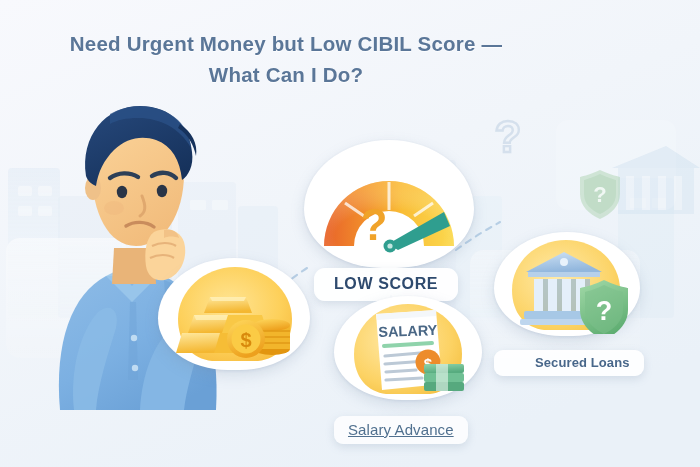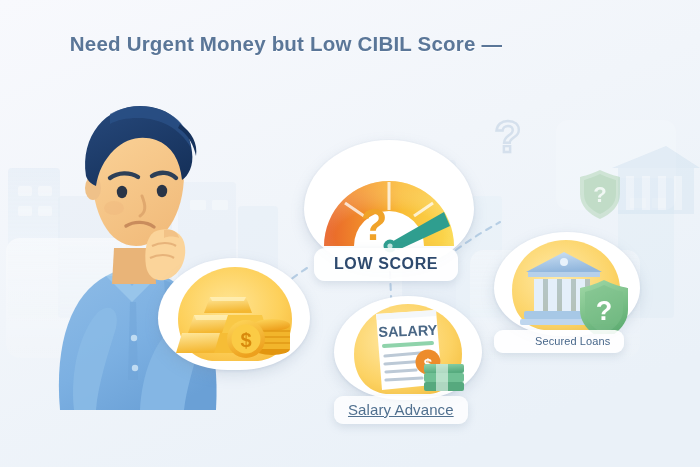--- a/index.html
+++ b/index.html
@@ -44,20 +44,21 @@
     background:rgba(255,255,255,0.93);
     border-radius:9px;
     color:#3f5a7a;
     font-size:14.5px;
     font-weight:bold;
     letter-spacing:0.1px;
     text-align:center;
     padding:5px 14px 6px;
     box-shadow:0 3px 9px rgba(120,140,170,0.22);
     white-space:nowrap;
+    margin-top:20px;
   }
   .pill.score {
     color:#2e4a6e; font-size:16px; letter-spacing:0.6px;
     padding:7px 20px 8px; border-radius:11px;
   }
   .pill.label-soft {
     background:rgba(255,255,255,0.78);
     color:#50708f; font-weight:normal; font-size:15px;
   }
 </style>
@@ -377,20 +378,21 @@
         <rect x="24" y="75" width="82" height="8" rx="2" fill="#a7c8e6"></rect>
         <rect x="20" y="83" width="90" height="6" rx="2" fill="#bed6ee"></rect>
       </g>
 
       <g transform="translate(80,44)">
         <path d="M24 0 C36 6 48 8 48 8 L48 30 C48 44 37 54 24 60 C11 54 0 44 0 30 L0 8 C0 8 12 6 24 0 Z" fill="url(#shieldG)"></path>
         <path d="M24 5 C34 10 43 12 43 12 L43 30 C43 41 34 49 24 54 C14 49 5 41 5 30 L5 12 C5 12 14 10 24 5 Z" fill="#7cc08a" opacity="0.55"></path>
         <text x="24" y="40" font-family="Liberation Sans, sans-serif" font-size="27" font-weight="bold" fill="#ffffff" text-anchor="middle">?</text>
       </g>
     </svg>
-    <div class="pill" style="left:8px; top:98px; background:rgba(255,255,255,0.9); font-weight:normal; color:#48678a; font-size:11px;padding-left:41px;">Secured Loans</div>
+    <div class="pill" style="left:8px; top:98px; background:rgba(255,255,255,0.9); font-weight:bold; color:#48678a; font-size:13px;padding-left:41px;">Secured Loans</div>
   </div>
 
   <div class="title">
     <span>Need Urgent Money but Low CIBIL Score —</span>
+    <span class="l2">What Can I Do?</span>
   </div>
 
 </div>
 
 </body></html>

